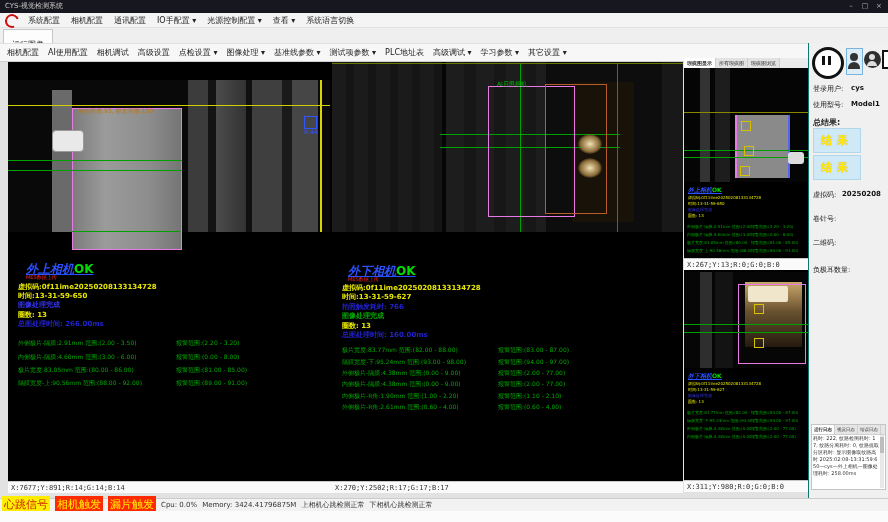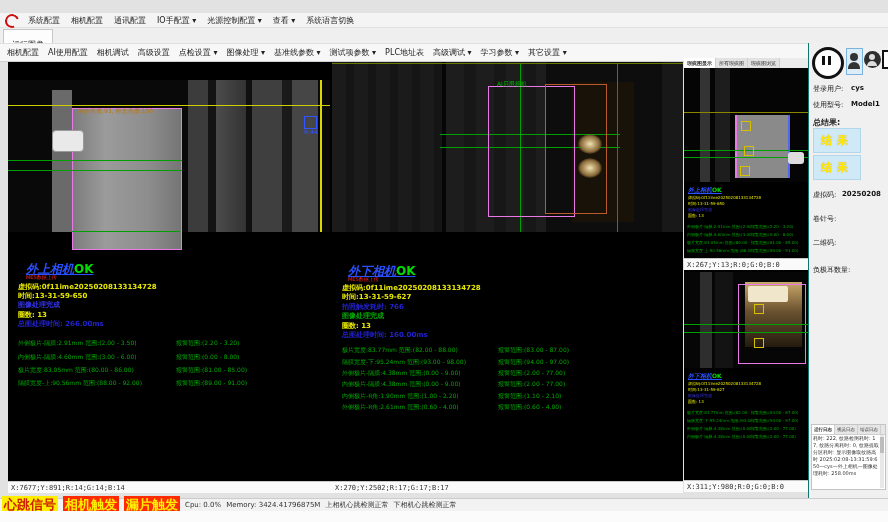--- a/index.html
+++ b/index.html
@@ -73,31 +73,37 @@
   .log-tabs{display:flex;height:9px;background:#e6e6e6;border-bottom:1px solid #cfcfcf;}
   .log-tab{font-size:4.5px;line-height:9px;padding:0 2px;color:#333;border-right:1px solid #cfcfcf;white-space:nowrap;}
   .log-tab.active{background:#fff;font-weight:bold;}
   #logtext{position:absolute;left:1px;top:10px;width:67px;height:53px;font-size:5px;line-height:7px;color:#333;
            overflow:hidden;word-break:break-all;}
   .log-scroll{position:absolute;right:1px;top:10px;width:4px;height:53px;background:#e8e8e8;}
   .log-thumb{position:absolute;left:0;top:2px;width:4px;height:16px;background:#bdbdbd;}
   
   #statusbar{left:0;top:498px;width:888px;height:13px;background:#f2f2f2;border-top:1px solid #cccccc;
              display:flex;align-items:center;gap:5px;padding-left:2px;box-sizing:border-box;font-size:7px;color:#333;}
-  .badge{font-size:13px;padding:4px 2px;line-height:10px;font-weight:bold;}
+  .badge{font-size:11px;padding:4px 2px;line-height:10px;font-weight:normal;}
   .badge.yellow{background:#ffee00;color:#cc2200;}
   .badge.red{background:#ff2b00;color:#ffee00;}
   #bottomstrip{left:0;top:511px;width:888px;height:11px;background:#fbfbfb;}
   .glow{position:absolute;border-radius:50%;}
 </style>
 </head>
 <body>
 
 <div id="app">
 
+  <div id="titlebar" class="abs">
+    <span>CYS-视觉检测系统</span>
+    <span class="winctl" style="right:30px;">–</span>
+    <span class="winctl" style="right:16px;">□</span>
+    <span class="winctl" style="right:2px;">×</span>
+  </div>
 
   <div id="menubar" class="abs">
     <span class="logo"></span>
     <span class="menu-item">系统配置</span>
     <span class="menu-item">相机配置</span>
     <span class="menu-item">通讯配置</span>
     <span class="menu-item">IO手配置 ▾</span>
     <span class="menu-item">光源控制配置 ▾</span>
     <span class="menu-item">查看 ▾</span>
     <span class="menu-item">系统语言切换</span>

